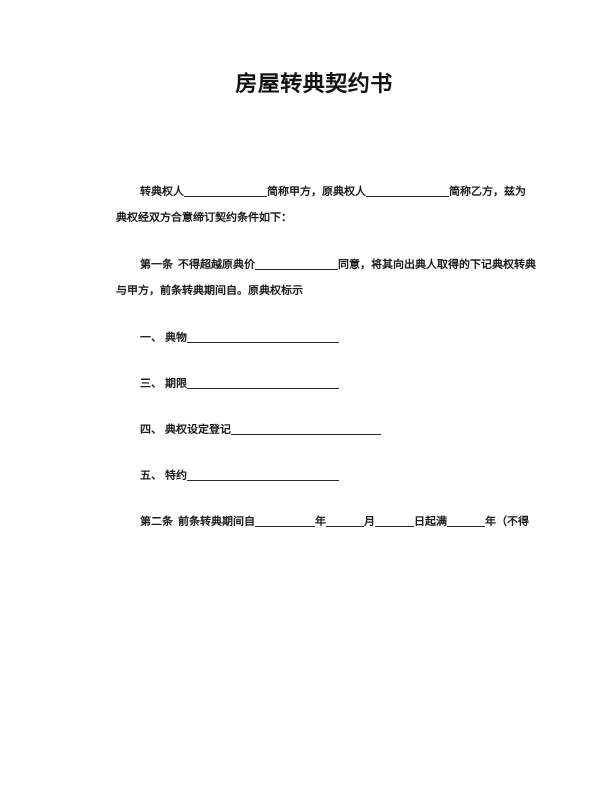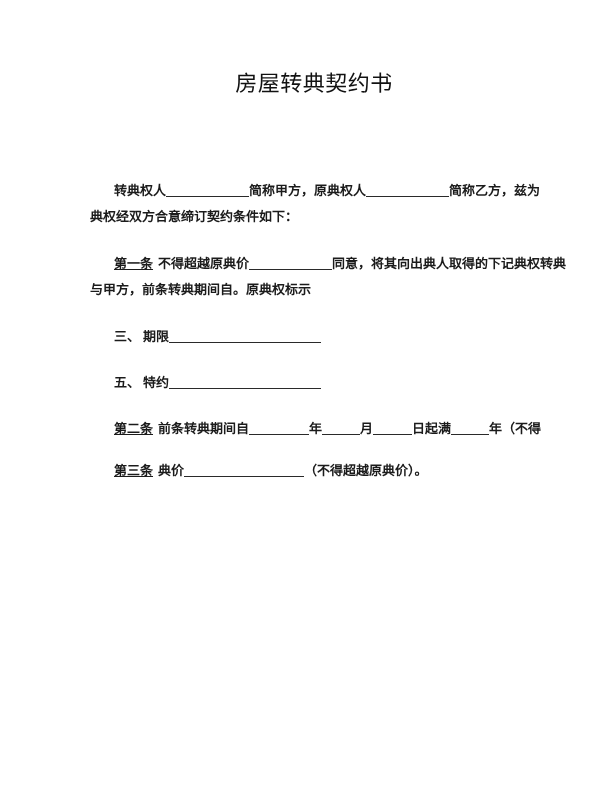--- a/index.html
+++ b/index.html
@@ -22,35 +22,36 @@
     left: 90px;
     top: 0;
     width: 448px;
   }
   .title {
     margin: 69px 0 79px 0;
     font-size: 22px;
     line-height: 30px;
     text-align: center;
     letter-spacing: 0.5px;
-    font-weight: normal;
+    font-weight: bold;
     color: #111111;
   }
   .para { margin: 0 0 21px 0; }
   .para.item { margin-bottom: 20px; }
   .para.a2 { margin-bottom: 16px; }
   .para.a3 { margin-bottom: 24px; }
   .para.last { margin-bottom: 0; }
   .line {
-    font-size: 13px;
+    font-size: 11px;
     line-height: 26px;
     white-space: nowrap;
+    margin-left: 26px;
   }
   .line.first { padding-left: 24px; }
-  .artnum { margin-right: 5px; text-decoration: underline; }
+  .artnum { margin-right: 5px; }
   .itemnum { margin-right: 3px; }
   .blank {
     display: inline-block;
     height: 12px;
     border-bottom: 1.4px solid #2a2a2a;
     vertical-align: -2px;
   }
   .b83  { width: 83px; }
   .b60  { width: 60px; }
   .b38  { width: 38px; }
@@ -70,34 +71,37 @@
     <div class="para">
       <div class="line first"><span>转典权人</span><span class="blank b83"></span><span>简称甲方，原典权人</span><span class="blank b83"></span><span>简称乙方，兹为</span></div>
       <div class="line"><span>典权经双方合意缔订契约条件如下：</span></div>
     </div>
 
     <div class="para">
       <div class="line first"><span class="artnum">第一条</span><span>不得超越原典价</span><span class="blank b83"></span><span>同意，将其向出典人取得的下记典权转典</span></div>
       <div class="line"><span>与甲方，前条转典期间自。原典权标示</span></div>
     </div>
 
+    <div class="para item">
+      <div class="line first"><span class="itemnum">一、</span><span>典物</span><span class="blank b152"></span></div>
+    </div>
 
 
     <div class="para item">
       <div class="line first"><span class="itemnum">三、</span><span>期限</span><span class="blank b152"></span></div>
     </div>
 
+    <div class="para item">
+      <div class="line first"><span class="itemnum">四、</span><span>典权设定登记</span><span class="blank b150"></span></div>
+    </div>
 
     <div class="para item">
       <div class="line first"><span class="itemnum">五、</span><span>特约</span><span class="blank b152"></span></div>
     </div>
 
     <div class="para a2">
       <div class="line first"><span class="artnum">第二条</span><span>前条转典期间自</span><span class="blank b60"></span><span>年</span><span class="blank b38"></span><span>月</span><span class="blank b39"></span><span>日起满</span><span class="blank b38"></span><span>年（不得</span></div>
     </div>
 
-    <div class="para a3">
-      <div class="line first"><span class="artnum">第三条</span><span>典价</span><span class="blank b120"></span><span>（不得超越原典价）。</span></div>
-    </div>
 
 
   </div>
 </div>
 
 </body></html>

